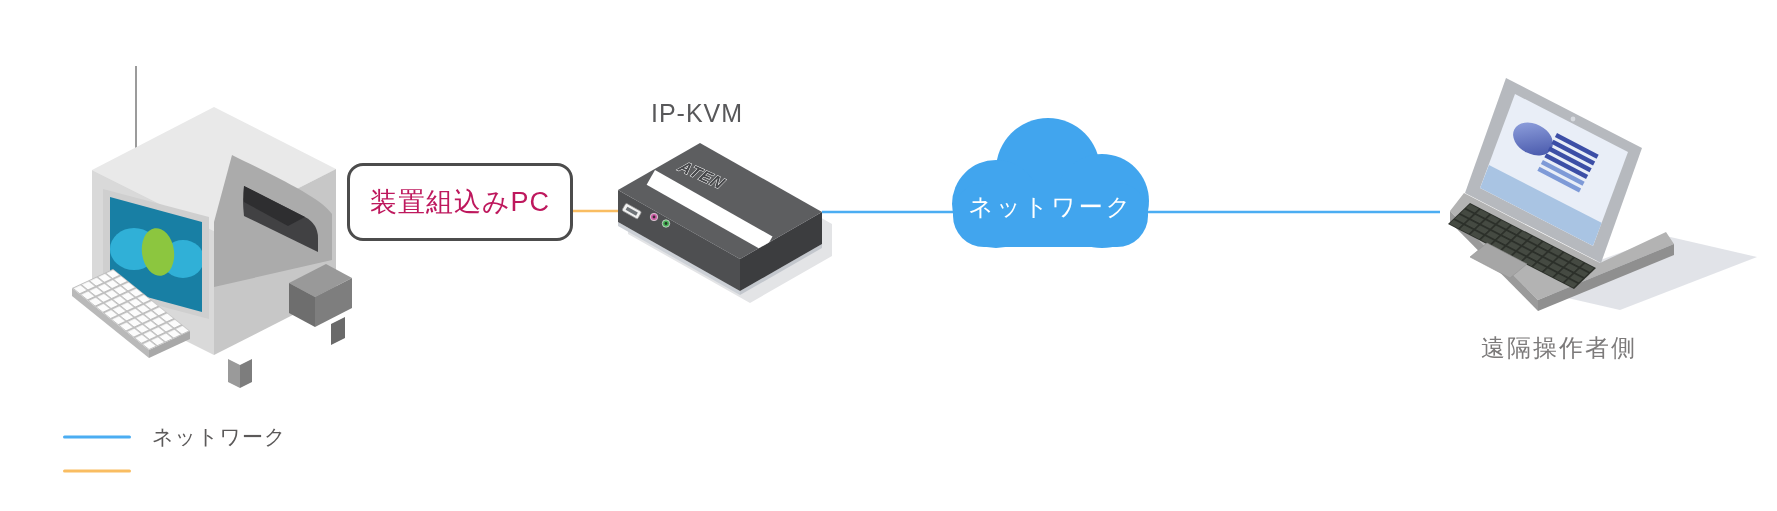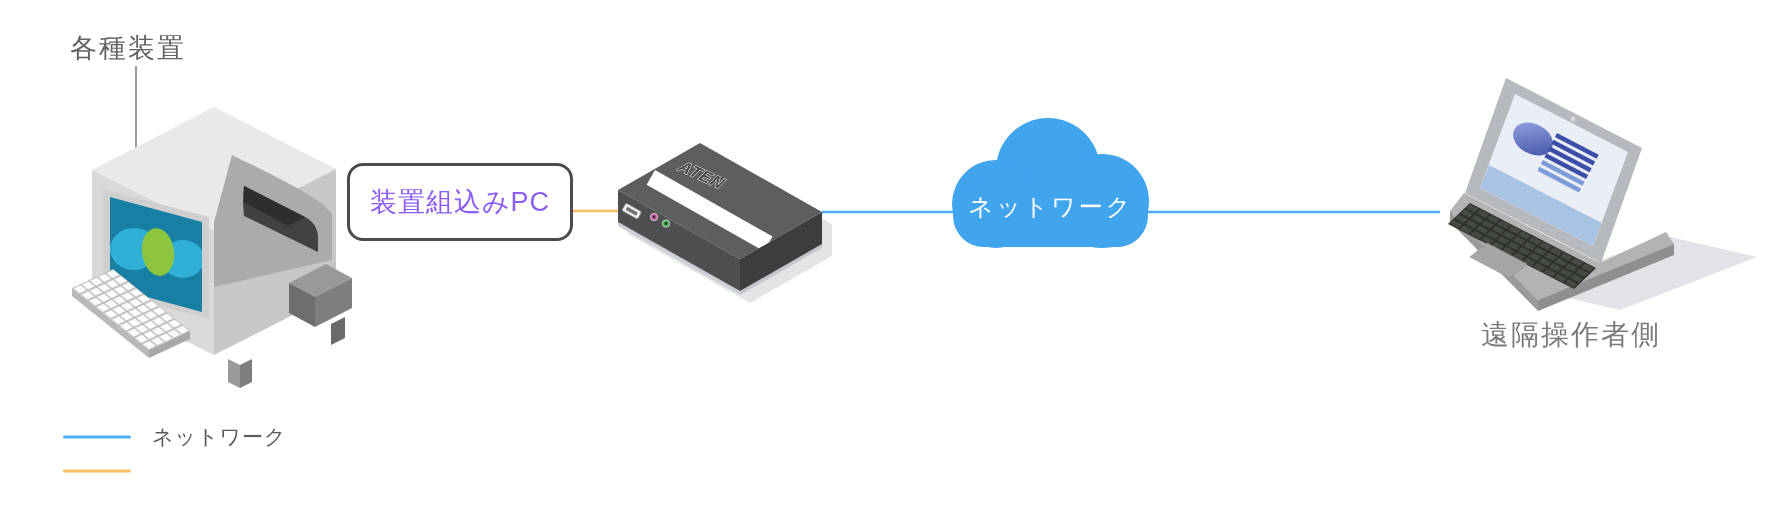--- a/index.html
+++ b/index.html
@@ -10,25 +10,25 @@
     font-family:"Liberation Sans","DejaVu Sans",sans-serif;
     overflow:hidden;
   }
   #scene{position:absolute;left:0;top:0;}
   .lbl{position:absolute;white-space:nowrap;}
   #equipment-label{left:70px;top:30px;font-size:27px;color:#636161;letter-spacing:2px;}
   #pc-box{
     position:absolute;left:347px;top:163px;width:226px;height:78px;
     background:#ffffff;border:3px solid #4c4c4c;border-radius:16px;
     display:flex;align-items:center;justify-content:center;
-    font-size:27px;color:#8b5cf6;letter-spacing:1px;box-sizing:border-box;
+    font-size:27px;color:#be185d;letter-spacing:1px;box-sizing:border-box;
   }
   #ipkvm-label{left:627px;top:99px;width:140px;text-align:center;font-size:25px;color:#58585a;letter-spacing:1px;}
   #cloud-label{left:952px;top:191px;width:198px;text-align:center;font-size:24px;color:#ffffff;letter-spacing:3px;}
-  #remote-label{left:1481px;top:316px;font-size:28px;color:#7c7a7a;letter-spacing:2px;}
+  #remote-label{left:1481px;top:332px;font-size:24px;color:#7c7a7a;letter-spacing:2px;}
   #legend{position:absolute;left:63px;top:420px;}
   .legend-row{display:flex;align-items:center;height:34px;}
   .legend-swatch{display:block;margin-right:21px;}
   .legend-text{font-size:21px;color:#5b5959;letter-spacing:1px;}
 </style>
 </head>
 <body>
 
 <div id="stage">
 
@@ -150,26 +150,26 @@
       <polygon points="1450,211 1538,300 1538,311 1450,222" fill="#9a9a9a"></polygon>
       <polygon points="1538,300 1674,244 1674,255 1538,311" fill="#8f8f8f"></polygon>
       <g transform="matrix(126,65,-22,21,1470,203)">
         <rect x="0" y="0" width="1" height="1" fill="#2b2f29"></rect>
         <rect x="0" y="0" width="1" height="1" fill="url(#laptopKeys)"></rect>
       </g>
       <polygon points="1487,243 1527,264 1510,278 1470,257" fill="#a6a6a6" stroke="#949494" stroke-width="0.6"></polygon>
     </g>
   </svg>
 
-  <div class="lbl" id="equipment-label">各種装置</div>
 
   <div id="pc-box">
     <span>装置組込みPC</span>
   </div>
 
+  <div class="lbl" id="ipkvm-label">IP-KVM</div>
 
   <div class="lbl" id="cloud-label">ネットワーク</div>
 
   <div class="lbl" id="remote-label">遠隔操作者側</div>
 
   <div id="legend">
     <div class="legend-row">
       <svg class="legend-swatch" width="68" height="4">
         <rect x="0" y="0.5" width="68" height="3" rx="1.5" fill="#4badf2"></rect>
       </svg>

